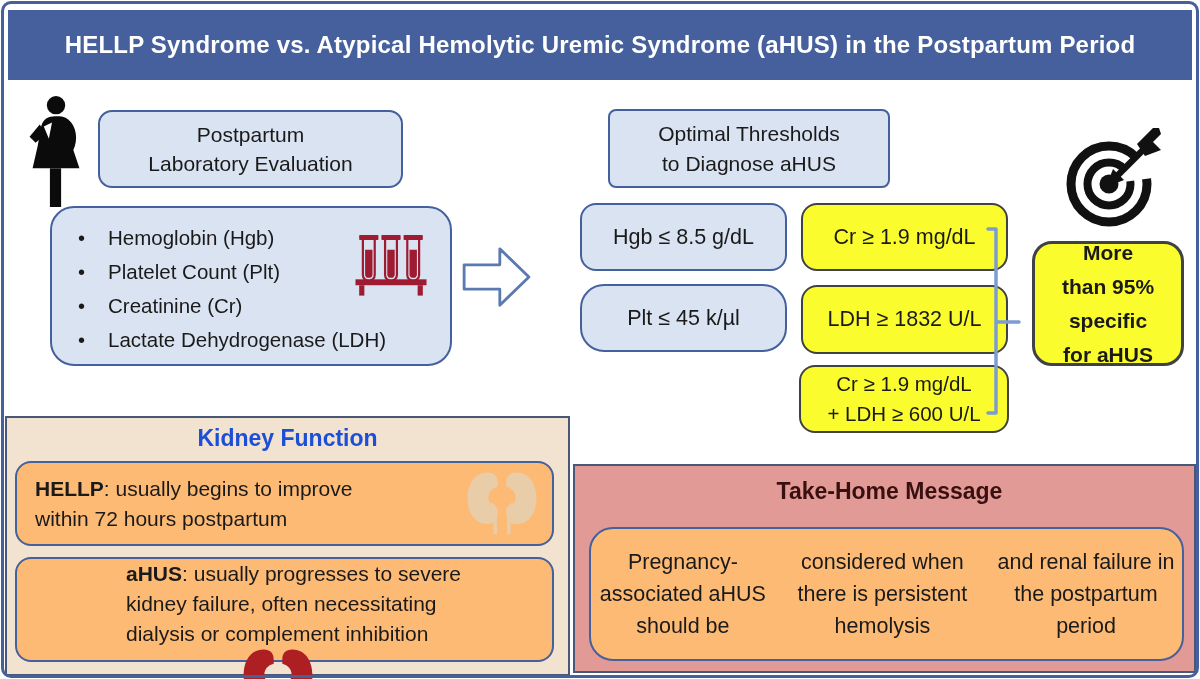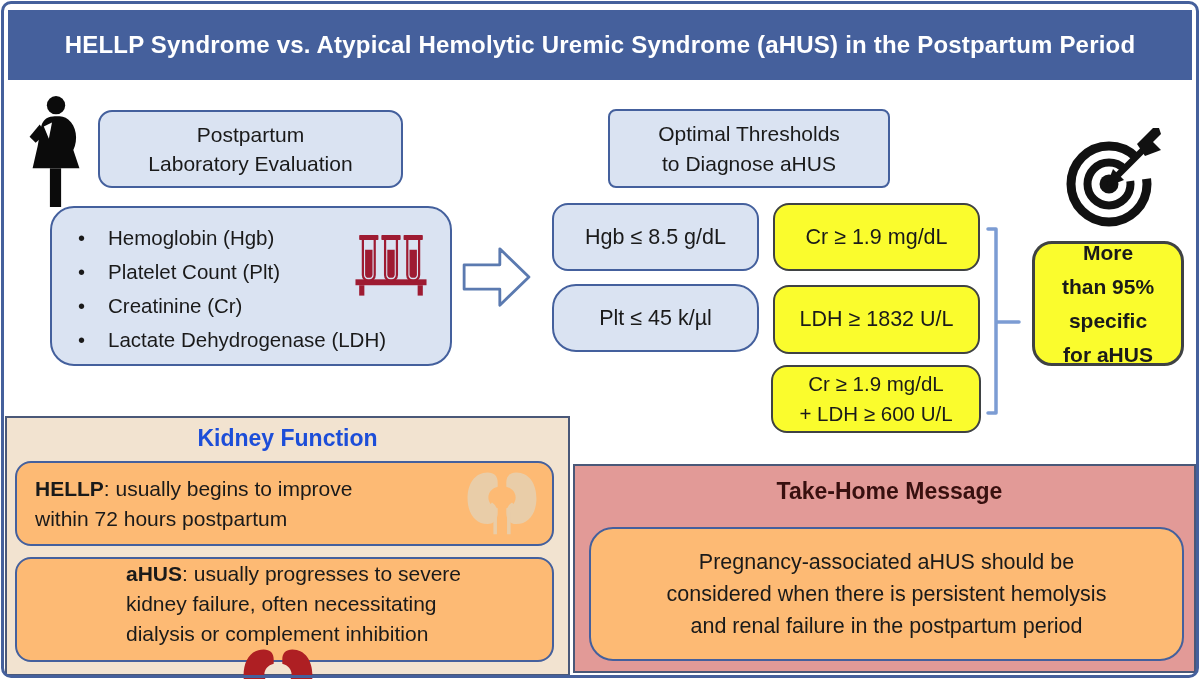--- a/index.html
+++ b/index.html
@@ -33,21 +33,21 @@
   .yellowbox{position:absolute;background:var(--yellow);border:2.5px solid var(--yellow-border);
     display:flex;flex-direction:column;align-items:center;justify-content:center;text-align:center;}
 
   .lab-header{left:98px;top:110px;width:305px;height:78px;border-radius:14px;font-size:21px;line-height:1.4;}
   .lab-list{left:50px;top:206px;width:402px;height:160px;border-radius:24px;align-items:flex-start;justify-content:flex-start;}
   .lab-list ul{list-style:none;margin:13px 0 0 22px;font-size:20.5px;}
   .lab-list li{line-height:34px;padding-left:34px;position:relative;white-space:nowrap;text-align:left;}
   .lab-list li::before{content:"•";position:absolute;left:4px;font-size:20px;}
 
   .thr-header{left:608px;top:109px;width:282px;height:79px;border-radius:8px;font-size:21px;line-height:1.4;}
-  .thr{font-size:21.5px;border-radius:16px;}
+  .thr{font-size:21.5px;border-radius:16px;margin-left:28px;}
   .hgb{left:552px;top:203px;width:207px;height:68px;}
   .plt{left:552px;top:284px;width:207px;height:68px;border-radius:24px;}
   .cr{left:773px;top:203px;width:207px;height:68px;}
   .ldh{left:773px;top:285px;width:207px;height:69px;}
   .combo{left:771px;top:365px;width:210px;height:68px;font-size:20.5px;line-height:1.45;}
   .spec{left:1032px;top:241px;width:152px;height:125px;border-radius:20px;border-width:3px;
     font-size:21px;font-weight:700;line-height:34px;}
 
   .panel{position:absolute;}
   .panel h2{text-align:center;font-size:23px;font-weight:700;}
@@ -55,21 +55,21 @@
   .kidney-panel h2{margin-top:7px;color:#1d4ed8;}
   .takehome-panel{left:573px;top:464px;width:623px;height:209px;background:var(--salmon);border:2px solid var(--panel-border);}
   .takehome-panel h2{margin-top:12px;color:var(--maroon);margin-left:10px;}
 
   .whitebox{position:absolute;background:#fdba74;border:2px solid var(--box-border-blue);border-radius:16px;
     display:flex;align-items:center;}
   .hellp{left:8px;top:43px;width:539px;height:85px;}
   .ahus{left:8px;top:139px;width:539px;height:105px;flex-direction:column;}
   .whitebox .txt{flex:1;padding-left:18px;font-size:21px;line-height:1.42;}
   .whitebox .txt b{font-weight:700;}
-  .msg{left:14px;top:61px;width:595px;height:134px;border-radius:24px;flex-direction:column;justify-content:center;
+  .msg{left:14px;top:61px;width:595px;height:134px;border-radius:24px;flex-direction:row;justify-content:center;
     text-align:center;font-size:21.5px;line-height:1.5;}
 </style>
 </head>
 <body>
 
 <div class="canvas">
   <div class="frame"></div>
 
   <header class="banner">
     <h1>HELLP Syndrome vs. Atypical Hemolytic Uremic Syndrome (aHUS) in the Postpartum Period</h1>

